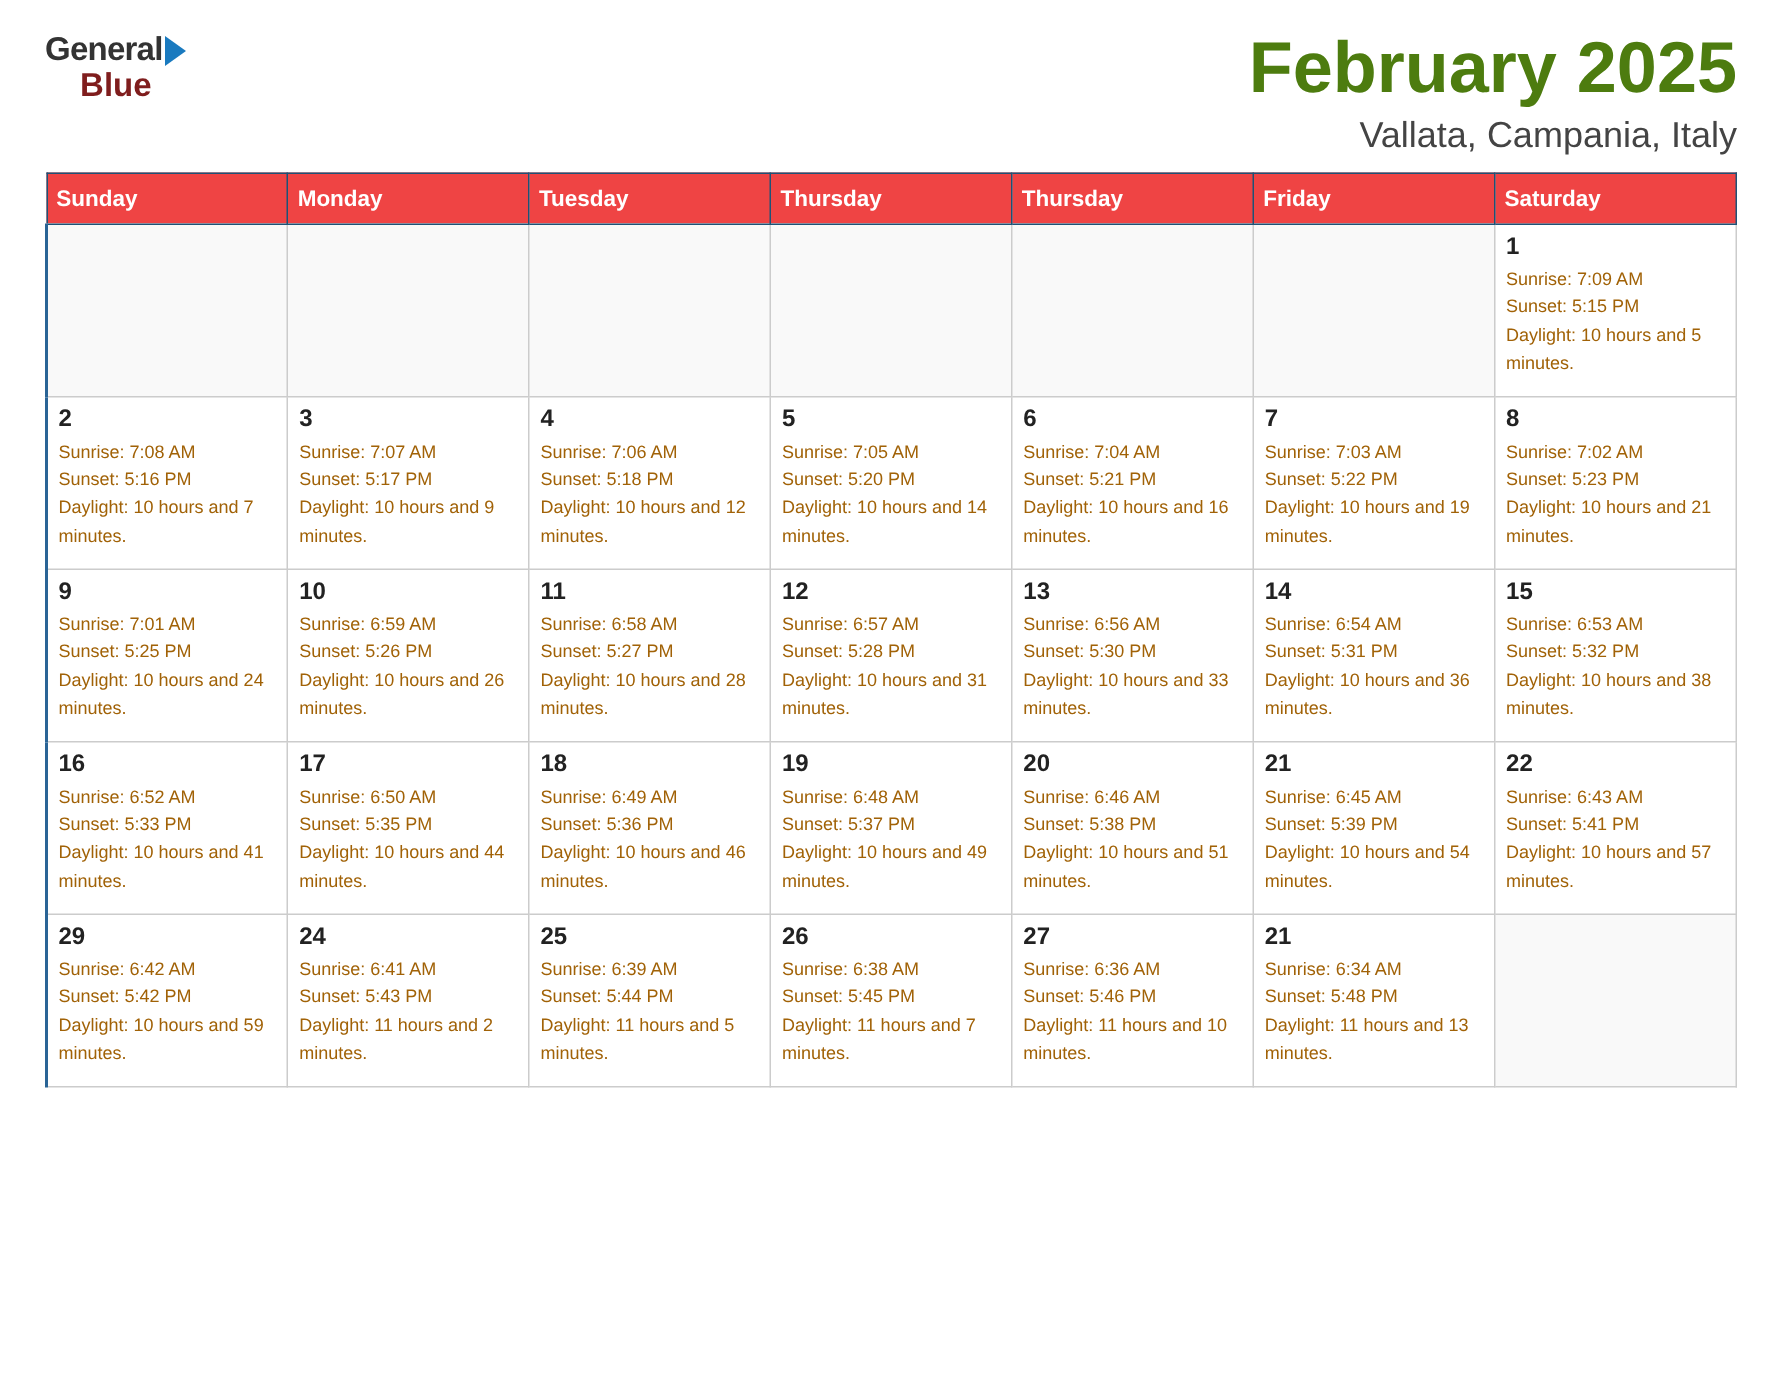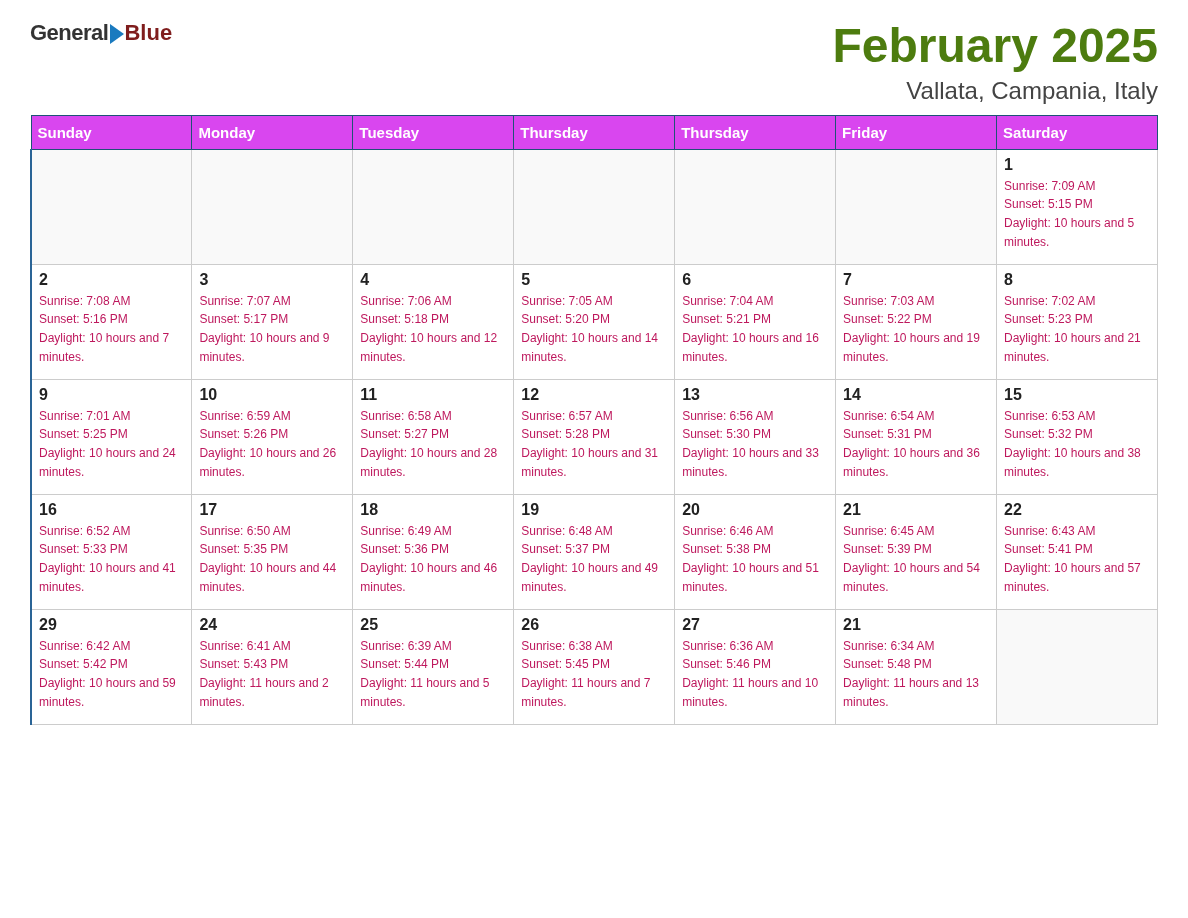--- a/index.html
+++ b/index.html
@@ -11,22 +11,22 @@
       min-height: 918px;
     }
     .header {
       display: flex;
       justify-content: space-between;
       align-items: flex-start;
       margin-bottom: 10px;
     }
     .logo {
       display: flex;
-      flex-direction: row;
-      align-items: flex-end;
+      flex-direction: column;
+      align-items: center;
     }
     .logo-top {
       display: flex;
       align-items: center;
     }
     .logo-general {
       font-size: 22px;
       font-weight: bold;
       color: #333;
       letter-spacing: -0.5px;
@@ -59,21 +59,21 @@
       font-size: 24px;
       color: #444;
       margin-top: 4px;
     }
     .calendar {
       width: 100%;
       border-collapse: collapse;
       table-layout: fixed;
     }
     .calendar thead th {
-      background-color: #d946ef;
+      background-color: #ef4444;
       color: #fff;
       padding: 8px 6px;
       font-size: 15px;
       font-weight: 600;
       text-align: left;
       border: 1px solid #1e5276;
     }
     .calendar tbody td {
       border: 1px solid #ccc;
       vertical-align: top;
@@ -85,21 +85,21 @@
     }
     .day-num {
       font-size: 16px;
       font-weight: bold;
       color: #222;
       display: block;
       margin-bottom: 3px;
     }
     .day-info {
       font-size: 12px;
-      color: #be185d;
+      color: #a16207;
       line-height: 1.55;
     }
     .calendar tbody tr td:first-child {
       border-left: 2px solid #2a6496;
     }
     .calendar tbody tr {
       border-bottom: 1px solid #bbb;
     }
     .empty-cell {
       background: #f9f9f9;

